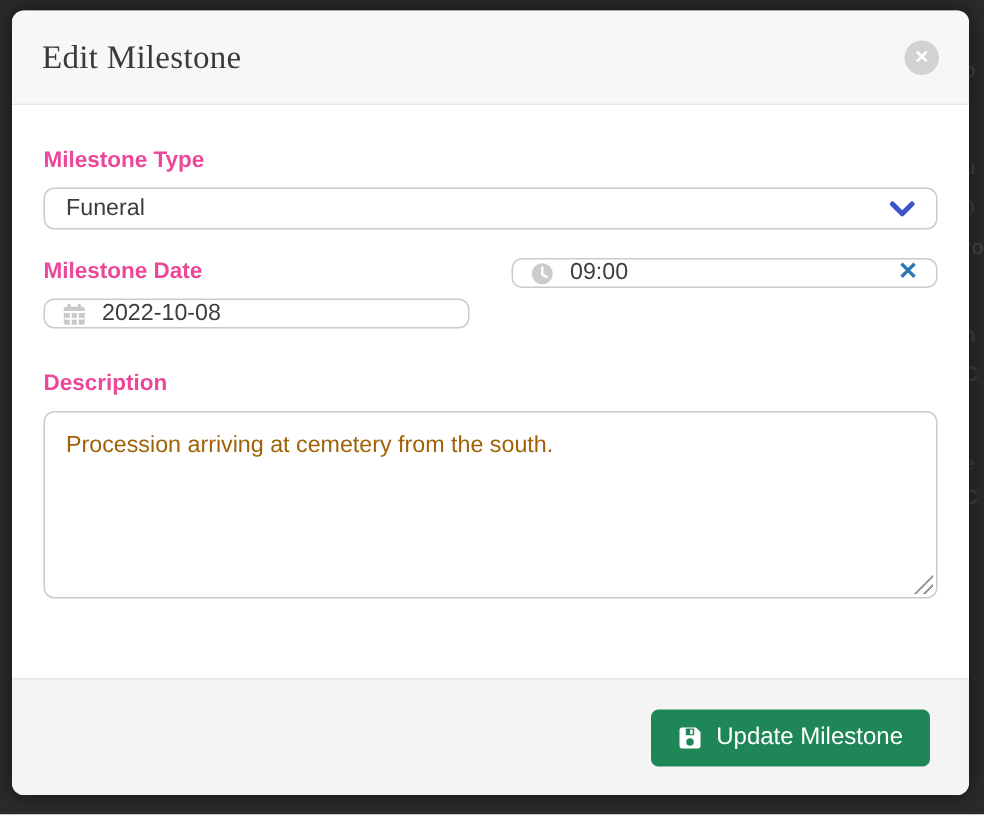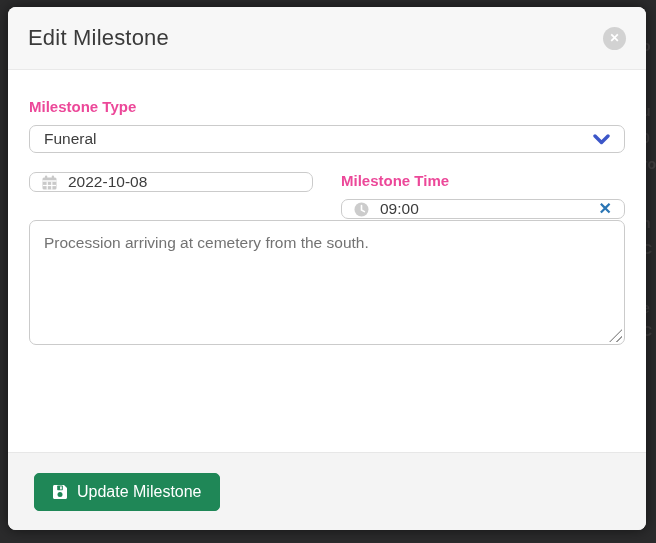--- a/index.html
+++ b/index.html
@@ -12,21 +12,21 @@
   
   .bg-fragment { position:absolute; left:642px; color:#413f40;
     font-weight:bold; font-size:14px; user-select:none; }
 
   .modal { position:absolute; left:8px; top:7px; width:638px; height:523px;
     background:#ffffff; border-radius:8px; display:flex; flex-direction:column;
     box-shadow:0 0 14px rgba(0,0,0,.55); overflow:hidden; }
 
   .modal-header { height:63px; background:#f7f7f7; border-bottom:1px solid #e9e9e9;
     display:flex; align-items:center; padding:0 20px; flex:0 0 auto; }
-  .modal-title { font-size:22px; font-weight:400; color:#3a3a3a; letter-spacing:.2px; }
+  .modal-title { font-size:22px; font-weight:400; color:#3a3a3a; letter-spacing:.2px;font-family:Liberation Serif, serif; }
   .close-btn { margin-left:auto; width:23px; height:23px; border-radius:50%;
     background:#d2d2d2; border:none; color:#ffffff; font-size:12px; font-weight:bold;
     display:flex; align-items:center; justify-content:center; cursor:pointer;
     line-height:1; padding-bottom:1px; }
 
   .modal-body { flex:1 1 auto; background:#ffffff; padding:28px 21px 0 21px; }
 
   .field-label { display:block; font-size:15px; font-weight:bold; color:#ec4899;
     margin-bottom:9px; line-height:18px; }
 
@@ -43,30 +43,30 @@
     display:flex; align-items:center; padding:0 12px; background:#fff; gap:11px; }
   .input-box .value { font-size:15.5px; color:#3d3d3d; }
   .icon { display:block; flex:0 0 auto; }
   .clear-btn { margin-left:auto; background:none; border:none; cursor:pointer;
     color:#2b76b5; font-size:16px; font-weight:bold; line-height:1; padding:0; }
 
   .desc-label { margin-top:28px; }
   .textarea-wrap { position:relative; margin-top:1px; }
   textarea.description { width:100%; height:125px; border:1px solid #cbcbcb;
     border-radius:7px; resize:none; padding:12px 14px; font-size:15.5px;
-    color:#737373; font-family:"Liberation Sans", sans-serif; line-height:1.35;
+    color:#a16207; font-family:"Liberation Sans", sans-serif; line-height:1.35;
     outline:none; display:block; }
   .resize-handle { position:absolute; right:3px; bottom:3px; width:13px; height:13px;
     clip-path:polygon(100% 0, 100% 100%, 0 100%);
     background:repeating-linear-gradient(135deg, #9a9a9a 0 1.5px, transparent 1.5px 4.5px);
     cursor:nwse-resize; }
 
   .modal-footer { flex:0 0 auto; height:78px; background:#f4f4f4;
     border-top:1px solid #e7e7e7; display:flex; align-items:center;
-    gap:26px; padding:0 26px; }
+    justify-content:flex-end; gap:26px; padding:0 26px; }
   .btn { height:38px; border-radius:5px; font-size:16px; cursor:pointer;
     display:inline-flex; align-items:center; justify-content:center;
     font-family:"Liberation Sans", sans-serif; }
   .btn-update { background:#1f8757; color:#ffffff; border:1px solid #1f8757;
     padding:0 17px; gap:9px; }
   .btn-cancel { background:#ffffff; color:#3d3d3d; border:1px solid #cbcbcb;
     padding:0 17px; }
 </style>
 </head>
 <body>
@@ -96,49 +96,50 @@
       <label class="field-label">Milestone Type</label>
       <div class="select-box" role="combobox">
         <span class="value">Funeral</span>
         <svg class="chevron" width="17" height="11" viewBox="0 0 17 11">
           <polyline points="2,2 8.5,8.5 15,2" fill="none" stroke="#3c56c8" stroke-width="3.4" stroke-linecap="round" stroke-linejoin="round"></polyline>
         </svg>
       </div>
 
       <div class="two-col">
         <div class="col">
+          <label class="field-label">Milestone Date</label>
           <div class="input-box">
             <svg class="icon" width="15" height="15" viewBox="0 0 15 15">
               <rect x="0.5" y="2.5" width="14" height="12" rx="1.5" fill="#c9c9c9"></rect>
               <rect x="3" y="0.5" width="2.2" height="3.4" rx="1" fill="#c9c9c9"></rect>
               <rect x="9.8" y="0.5" width="2.2" height="3.4" rx="1" fill="#c9c9c9"></rect>
               <rect x="0.5" y="5.3" width="14" height="1.4" fill="#ffffff"></rect>
               <rect x="4.6" y="6.7" width="1.2" height="8" fill="#ffffff"></rect>
               <rect x="9.2" y="6.7" width="1.2" height="8" fill="#ffffff"></rect>
               <rect x="1" y="9.9" width="13" height="1.2" fill="#ffffff"></rect>
             </svg>
             <span class="value">2022-10-08</span>
           </div>
         </div>
 
         <div class="col">
-          <label class="field-label">Milestone Time</label>
           <div class="input-box">
             <svg class="icon" width="15" height="15" viewBox="0 0 15 15">
               <circle cx="7.5" cy="7.5" r="7" fill="#cccccc"></circle>
               <polyline points="7.5,3.5 7.5,8 10.4,9.6" fill="none" stroke="#ffffff" stroke-width="1.6" stroke-linecap="round"></polyline>
             </svg>
             <span class="value">09:00</span>
             <button class="clear-btn">
               <span>✕</span>
             </button>
           </div>
         </div>
       </div>
 
+      <label class="field-label desc-label">Description</label>
       <div class="textarea-wrap">
         <textarea class="description" style="">Procession arriving at cemetery from the south.</textarea>
         <div class="resize-handle"></div>
       </div>
 
     </div>
 
     <div class="modal-footer">
       <button class="btn btn-update">
         <svg width="16" height="16" viewBox="0 0 16 16">

